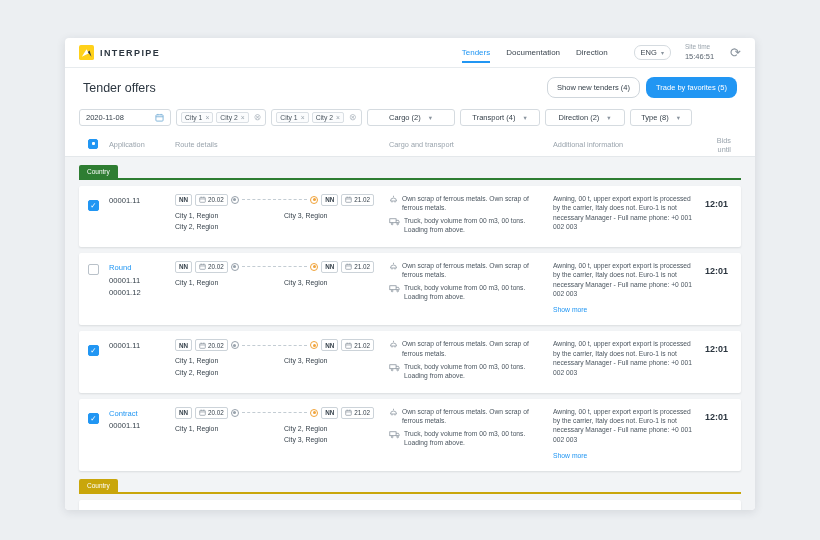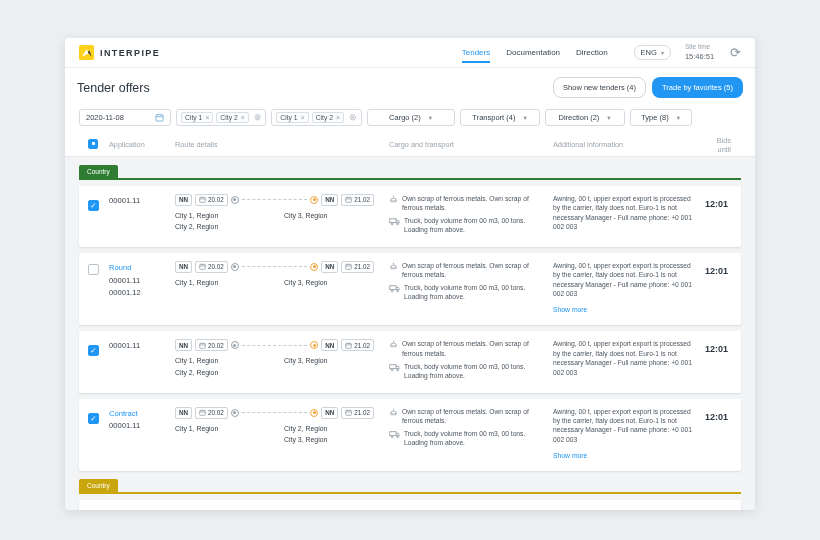--- a/index.html
+++ b/index.html
@@ -29,21 +29,21 @@
   .nav-item.active::after{content:'';position:absolute;left:0;right:0;bottom:0;height:2px;background:var(--blue)}
   .lang{border:1px solid var(--chipb);border-radius:7px;padding:2px 6px;font-size:7.5px;color:#3c4650;
         display:flex;gap:4px;align-items:center;cursor:pointer}
   .chev{font-size:6px;color:#8a949e}
   .sitetime{margin-left:14px;display:flex;flex-direction:column;line-height:1.35}
   .st1{font-size:6.5px;color:var(--muted)}
   .st2{font-size:7.5px;color:#5a6570}
   .refresh{margin-left:16px;font-size:13px;color:#8a949e;cursor:pointer;line-height:1}
 
   
-  .titlebar{display:flex;align-items:center;padding:9px 12px 8px;flex:none}
+  .titlebar{display:flex;align-items:center;padding:9px 18px 8px;flex:none}
   .titlebar h1{font-size:12.5px;font-weight:500;color:#2c3640}
   .btn{font-size:7.5px;border-radius:8px;padding:5px 9px;border:1px solid transparent;cursor:pointer;
        font-family:"Liberation Sans",sans-serif}
   .btn.ghost{border-color:#cfd6dc;background:#fff;color:var(--ink);margin-right:6px}
   .btn.primary{background:var(--blue);color:#fff}
 
   
   .filters{display:flex;gap:5px;padding:3px 14px 0;align-items:center;flex:none}
   .fld{height:17px;border:1px solid var(--chipb);border-radius:3px;display:flex;align-items:center;
        font-size:7.5px;color:var(--ink);padding:0 6px;background:#fff;cursor:pointer}

